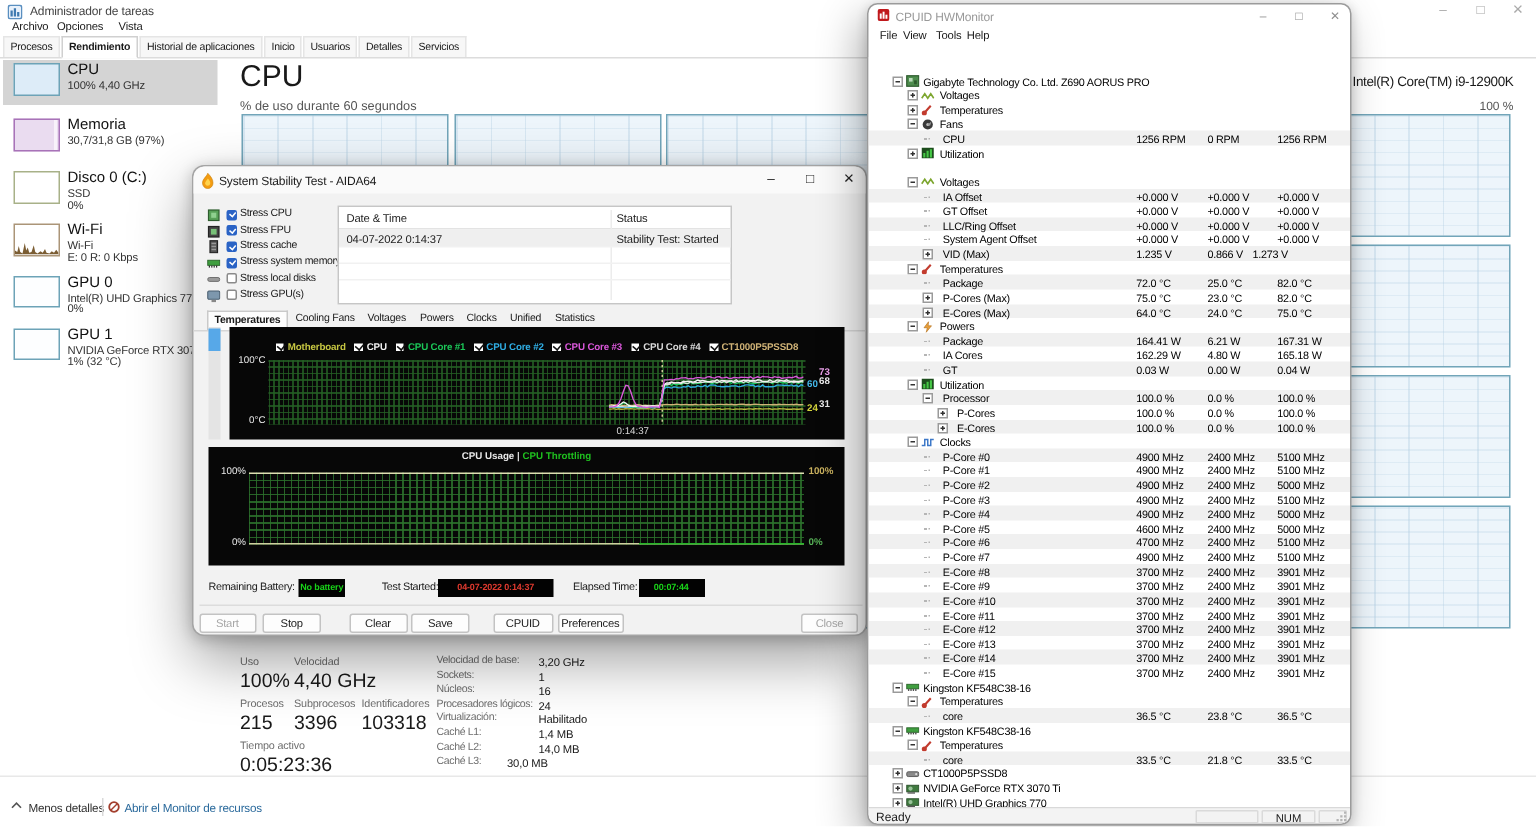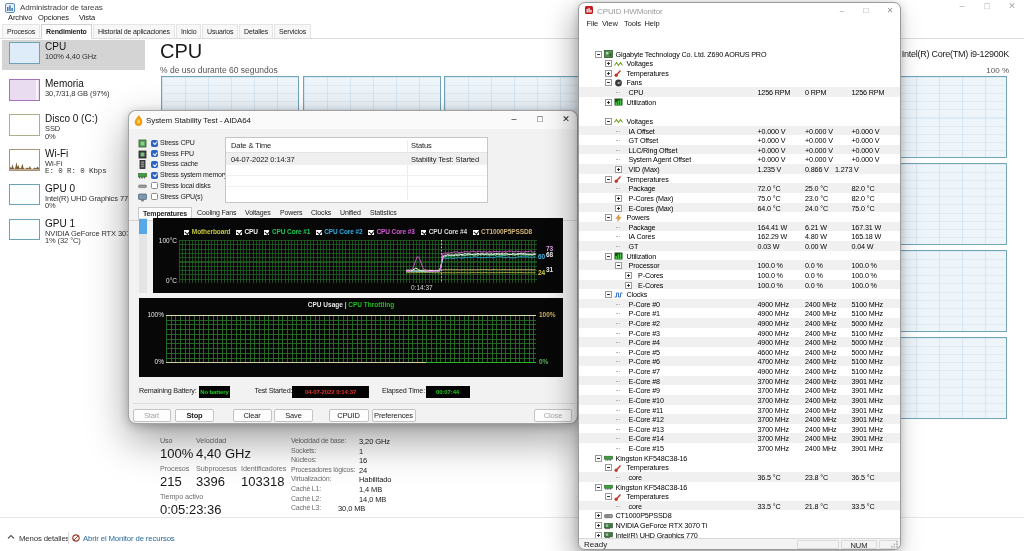--- a/index.html
+++ b/index.html
@@ -145,21 +145,21 @@
           <div class="side-sub" style="top: 19.5px;">0%</div>
         </div>
         <div class="side-item" style="top: 147px;">
           <div class="thumb" style="background: rgb(255, 255, 255); border-color: rgb(171, 149, 120);">
             <svg width="29" height="19.5">
               <path d="M0 19.5 L0 17 L1.5 18 L2.5 14 L3.5 18 L5 19 L6.5 12 L7.5 17 L8.5 15 L9.5 18.5 L11 18 L12.5 13.5 L13.5 18 L15 19 L17 17.5 L18.5 18.5 L20 16 L21 18.5 L23 19 L24.5 17.5 L26 18.5 L27.5 16.5 L29 18.5 L29 19.5 Z" fill="#7b5d33"></path>
             </svg>
           </div>
           <div class="side-title">Wi-Fi</div>
           <div class="side-sub" style="top: 12px;">Wi-Fi</div>
-          <div class="side-sub" style="top: 19.5px; font-family: Liberation Mono, monospace;">E: 0 R: 0 Kbps</div>
+          <div class="side-sub" style="top: 19.5px;">E: 0 R: 0 Kbps</div>
         </div>
         <div class="side-item" style="top: 181.5px;">
           <div class="thumb" style="background: rgb(253, 254, 255); border-color: rgb(109, 163, 183);"></div>
           <div class="side-title">GPU 0</div>
           <div class="side-sub" style="top: 12px;">Intel(R) UHD Graphics 770</div>
           <div class="side-sub" style="top: 19.5px;">0%</div>
         </div>
         <div class="side-item" style="top: 216.5px;">
           <div class="thumb" style="background: rgb(253, 254, 255); border-color: rgb(109, 163, 183);"></div>
           <div class="side-title">GPU 1</div>
@@ -401,21 +401,21 @@
         <div class="lcd-label" style="left: 10px; top: 275px;">Remaining Battery:</div>
         <div class="lcd" style="left: 70px; top: 274.5px; width: 31px; color: rgb(25, 211, 25);">No battery</div>
         <div class="lcd-label" style="left: 125.5px; top: 275px;">Test Started:</div>
         <div class="lcd" style="left: 163px; top: 274.5px; width: 77px; color: rgb(224, 58, 47);">04-07-2022 0:14:37</div>
         <div class="lcd-label" style="left: 253px; top: 275px;">Elapsed Time:</div>
         <div class="lcd" style="left: 296.5px; top: 274.5px; width: 44px; color: rgb(25, 211, 25);">00:07:44</div>
       </div>
     <div class="abs" style="left:4px;top:292px;width:442px;height:1px;background:#dcdcdc"></div>
     <div id="aida-buttons">
         <div class="abtn disabled" style="left: 3.5px; top: 298px; width: 38px;">Start</div>
-        <div class="abtn" style="left: 46px; top: 298px; width: 39px; font-weight: bold;">Stop</div>
+        <div class="abtn" style="left: 46px; top: 298px; width: 39px;">Stop</div>
         <div class="abtn" style="left: 103.5px; top: 298px; width: 39px;">Clear</div>
         <div class="abtn" style="left: 145px; top: 298px; width: 39px;">Save</div>
         <div class="abtn" style="left: 199.5px; top: 298px; width: 40px;">CPUID</div>
         <div class="abtn" style="left: 242.5px; top: 298px; width: 44px;">Preferences</div>
         <div class="abtn disabled" style="left: 405px; top: 298px; width: 38px;">Close</div>
       </div>
   </div>
 
   <div id="hwm">
     <span class="abs" style="left:6px;top:3px">

